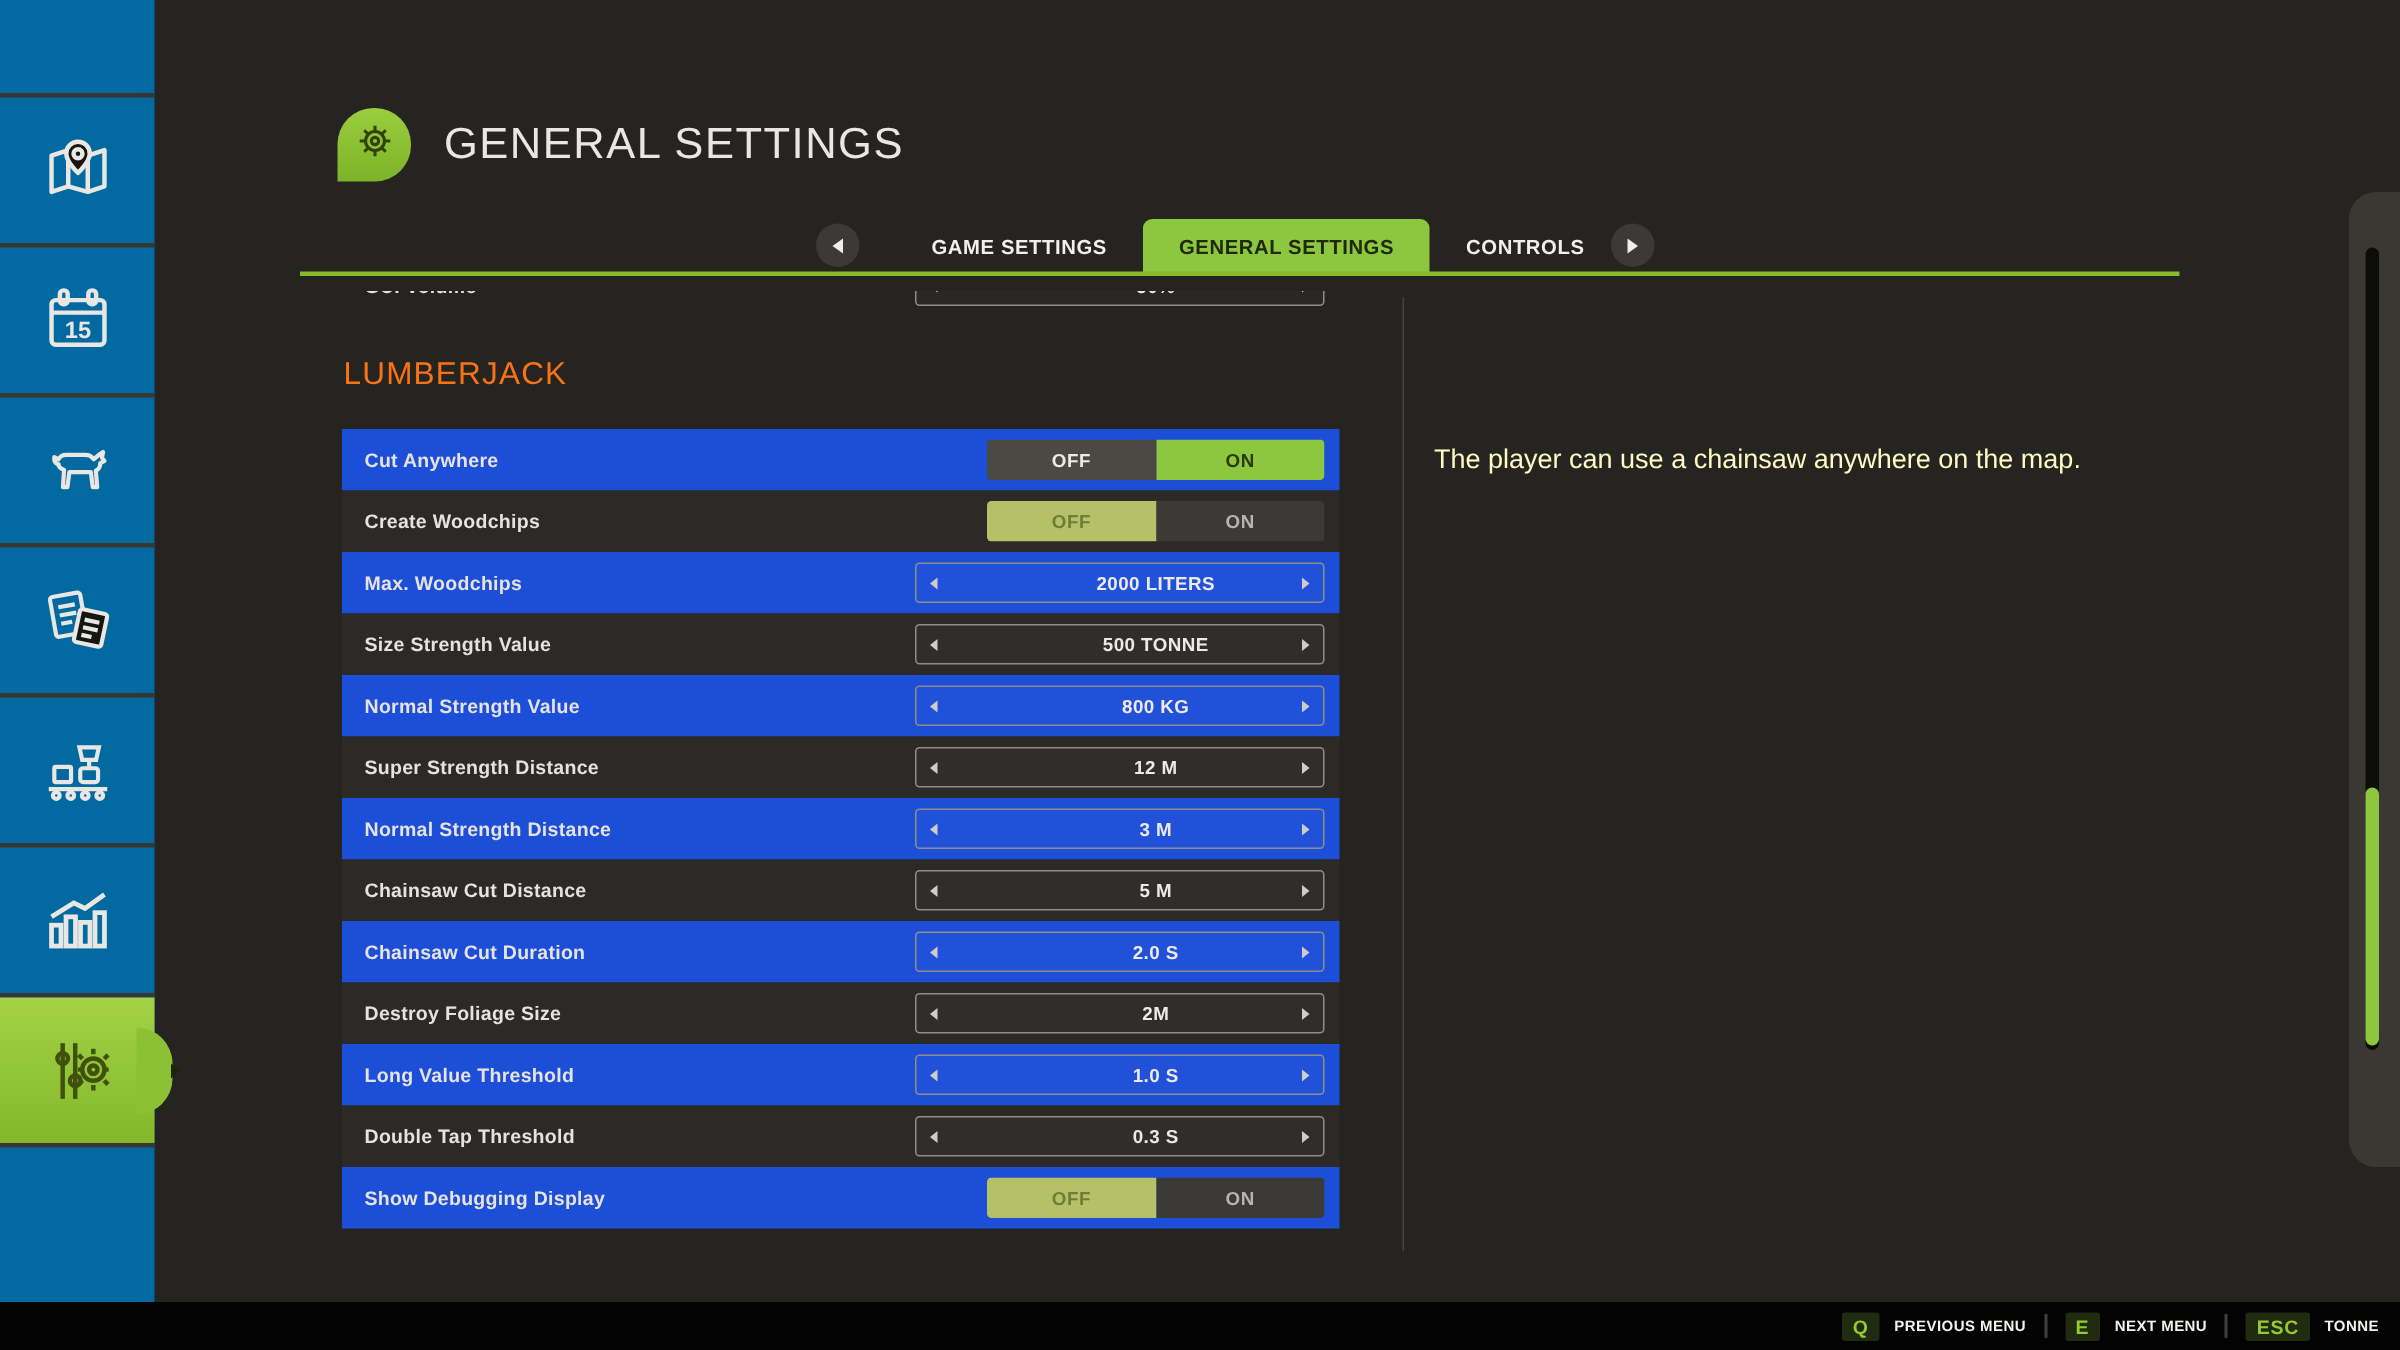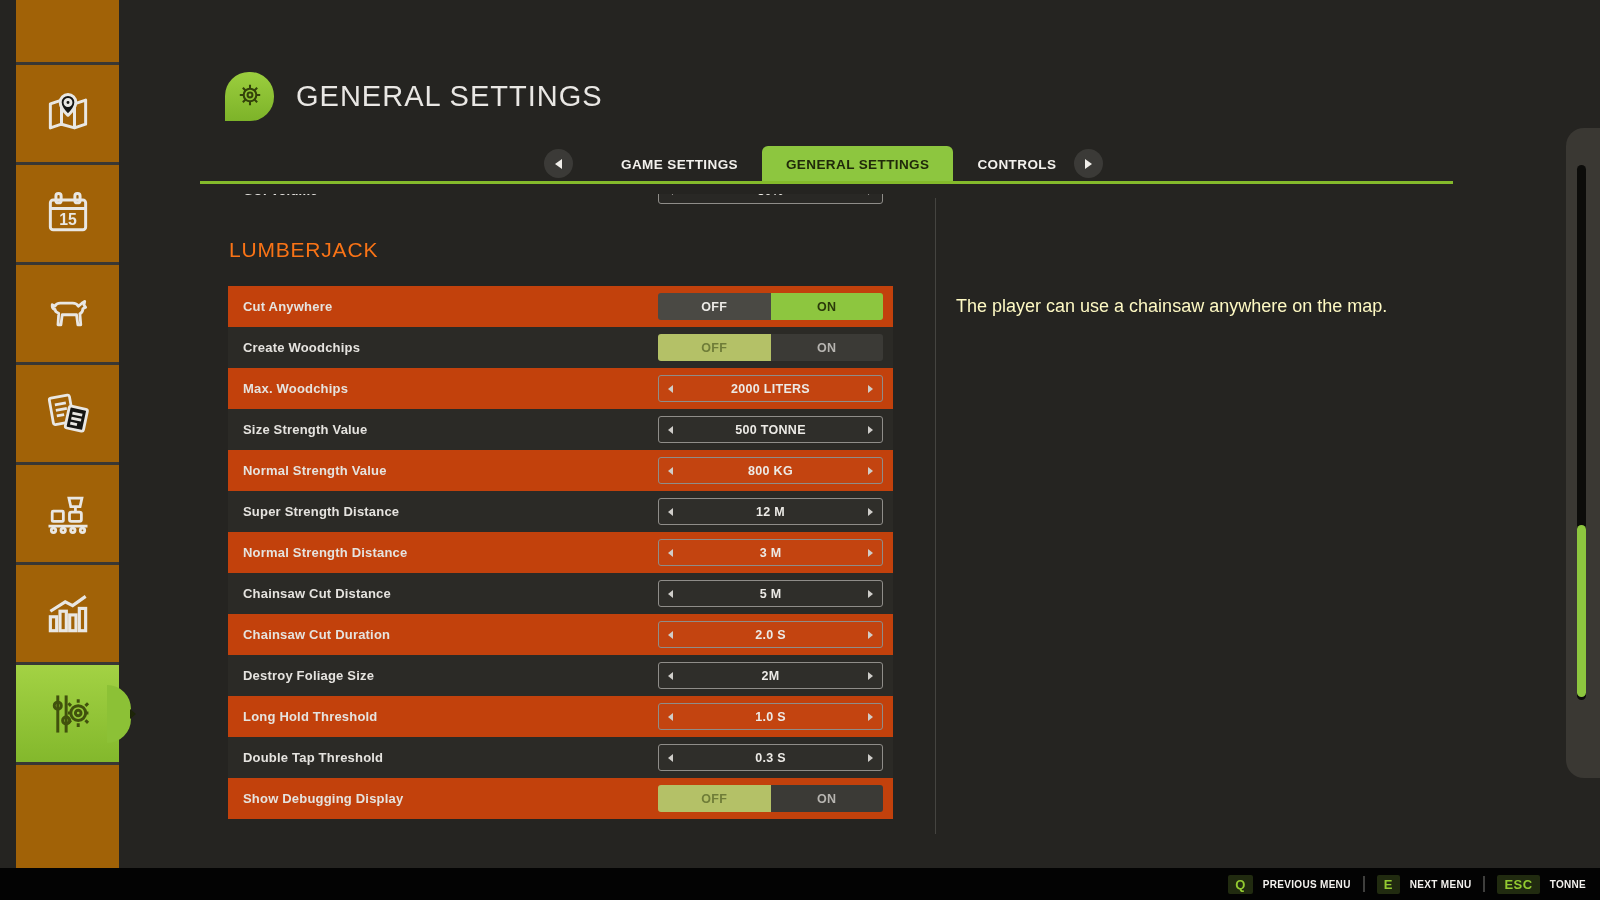--- a/index.html
+++ b/index.html
@@ -2,21 +2,21 @@
 <html><head>
 <meta charset="utf-8">
 <style>
   html,body { margin:0; padding:0; background:#000; }
   #stage {
     position:relative; width:1600px; height:900px; overflow:hidden;
     background:#252421; font-family:"Liberation Sans", sans-serif;
     -webkit-font-smoothing:antialiased;
   }
   
-  #sidebar { position:absolute; left:16px; top:0; width:103px; height:868px; background:#a16207; overflow:visible;text-align:right; }
+  #sidebar { position:absolute; left:0; top:0; width:103px; height:868px; background:#0369a1; overflow:visible;text-align:right; }
   .nav-cell { position:relative; width:103px; height:100px; border-bottom:3px solid #383734;
               display:flex; align-items:center; justify-content:center; box-sizing:border-box; }
   .nav-cell.blank { height:65px; }
   .nav-cell .nav-icon svg { width:52px; height:52px; display:block; }
   .nav-cell.active { background:linear-gradient(180deg,#a3d244,#83b82c); border-bottom-color:#383734; }
   .nav-bump { position:absolute; right:-12px; top:50%; transform:translateY(-50%);
               width:24px; height:58px; background:#8cc136; border-radius:0 29px 29px 0; }
   .nav-bump-arrow { position:absolute; right:-5px; top:50%; transform:translateY(-50%);
               width:0; height:0; border-top:5px solid transparent; border-bottom:5px solid transparent;
               border-left:6px solid #1d2508; }
@@ -37,32 +37,32 @@
   .tab { height:37px; line-height:37px; padding:0 24px; color:#f2f0ec; font-size:13.5px;
          font-weight:700; letter-spacing:.4px; border-radius:6px 6px 0 0; white-space:nowrap; }
   .tab.active { background:#8dc63f; color:#20290a; }
   #tab-underline { position:absolute; left:200px; top:181px; width:1253px; height:3px; background:#84ba2b; }
   
   #partial-row-clip { position:absolute; left:228px; top:194px; width:665px; height:17px; overflow:hidden; }
   #partial-row-clip .row { position:absolute; left:0; top:-24px; width:665px; }
   #section-title { position:absolute; left:229px; top:238px; font-size:21px; color:#f97316; letter-spacing:.8px; }
   #rows { position:absolute; left:228px; top:286px; width:665px; }
   .row { height:41px; display:flex; align-items:center; justify-content:space-between; box-sizing:border-box; }
-  .row-light { background:#c2410c; } .row-dark { background:#2b2a26; }
+  .row-light { background:#1d4ed8; } .row-dark { background:#2b2a26; }
   .row-label { margin-left:15px; font-size:13px; font-weight:700; color:#e5e3df; letter-spacing:.2px; }
   .control { margin-right:10px; }
   .toggle { display:flex; width:225px; height:27px; border-radius:3px; overflow:hidden; }
   .seg { flex:1; display:flex; align-items:center; justify-content:center; font-size:12.5px; font-weight:700; letter-spacing:.4px; }
   .seg-sel-bright { background:#8dc63f; color:#2a3a0a; }
   .seg-sel-olive  { background:#b4c167; color:#6f7d38; }
   .seg-un-bright  { background:#4a4944; color:#edebe7; }
   .seg-un         { background:#3b3a36; color:#b6b4b0; }
   .selector { position:relative; width:223px; height:25px; border:1px solid #8f8d89; border-radius:3px;
               display:flex; align-items:center; justify-content:center; color:#eceae6;
-              font-size:12.5px; font-weight:700; letter-spacing:.3px; background:rgba(255,255,255,0.02); }
+              font-size:12.5px; font-weight:700; letter-spacing:.3px; background:rgba(255,255,255,0.02);padding-left:48px; }
   .arr { position:absolute; top:50%; transform:translateY(-50%); width:0; height:0;
          border-top:4px solid transparent; border-bottom:4px solid transparent; }
   .arr-l { left:9px;  border-right:5px solid #cfcdc9; }
   .arr-r { right:9px; border-left:5px solid #cfcdc9; }
   
   #v-divider { position:absolute; left:935px; top:198px; width:1px; height:636px; background:#454440; }
   #description { position:absolute; left:956px; top:296px; width:460px; font-size:18px; color:#fef9c3; }
   
   #edge-strip { position:absolute; left:1566px; top:128px; width:34px; height:650px;
                 background:#3a3833; border-radius:18px 0 0 18px; }
@@ -300,21 +300,21 @@
       </div>
       <div class="row row-dark">
         <span class="row-label">Destroy Foliage Size</span>
         <div class="control selector">
           <span class="arr arr-l"></span>
           <span>2M</span>
           <span class="arr arr-r"></span>
         </div>
       </div>
       <div class="row row-light">
-        <span class="row-label">Long Hold Threshold</span>
+        <span class="row-label">Long Value Threshold</span>
         <div class="control selector">
           <span class="arr arr-l"></span>
           <span>1.0 S</span>
           <span class="arr arr-r"></span>
         </div>
       </div>
       <div class="row row-dark">
         <span class="row-label">Double Tap Threshold</span>
         <div class="control selector">
           <span class="arr arr-l"></span>

